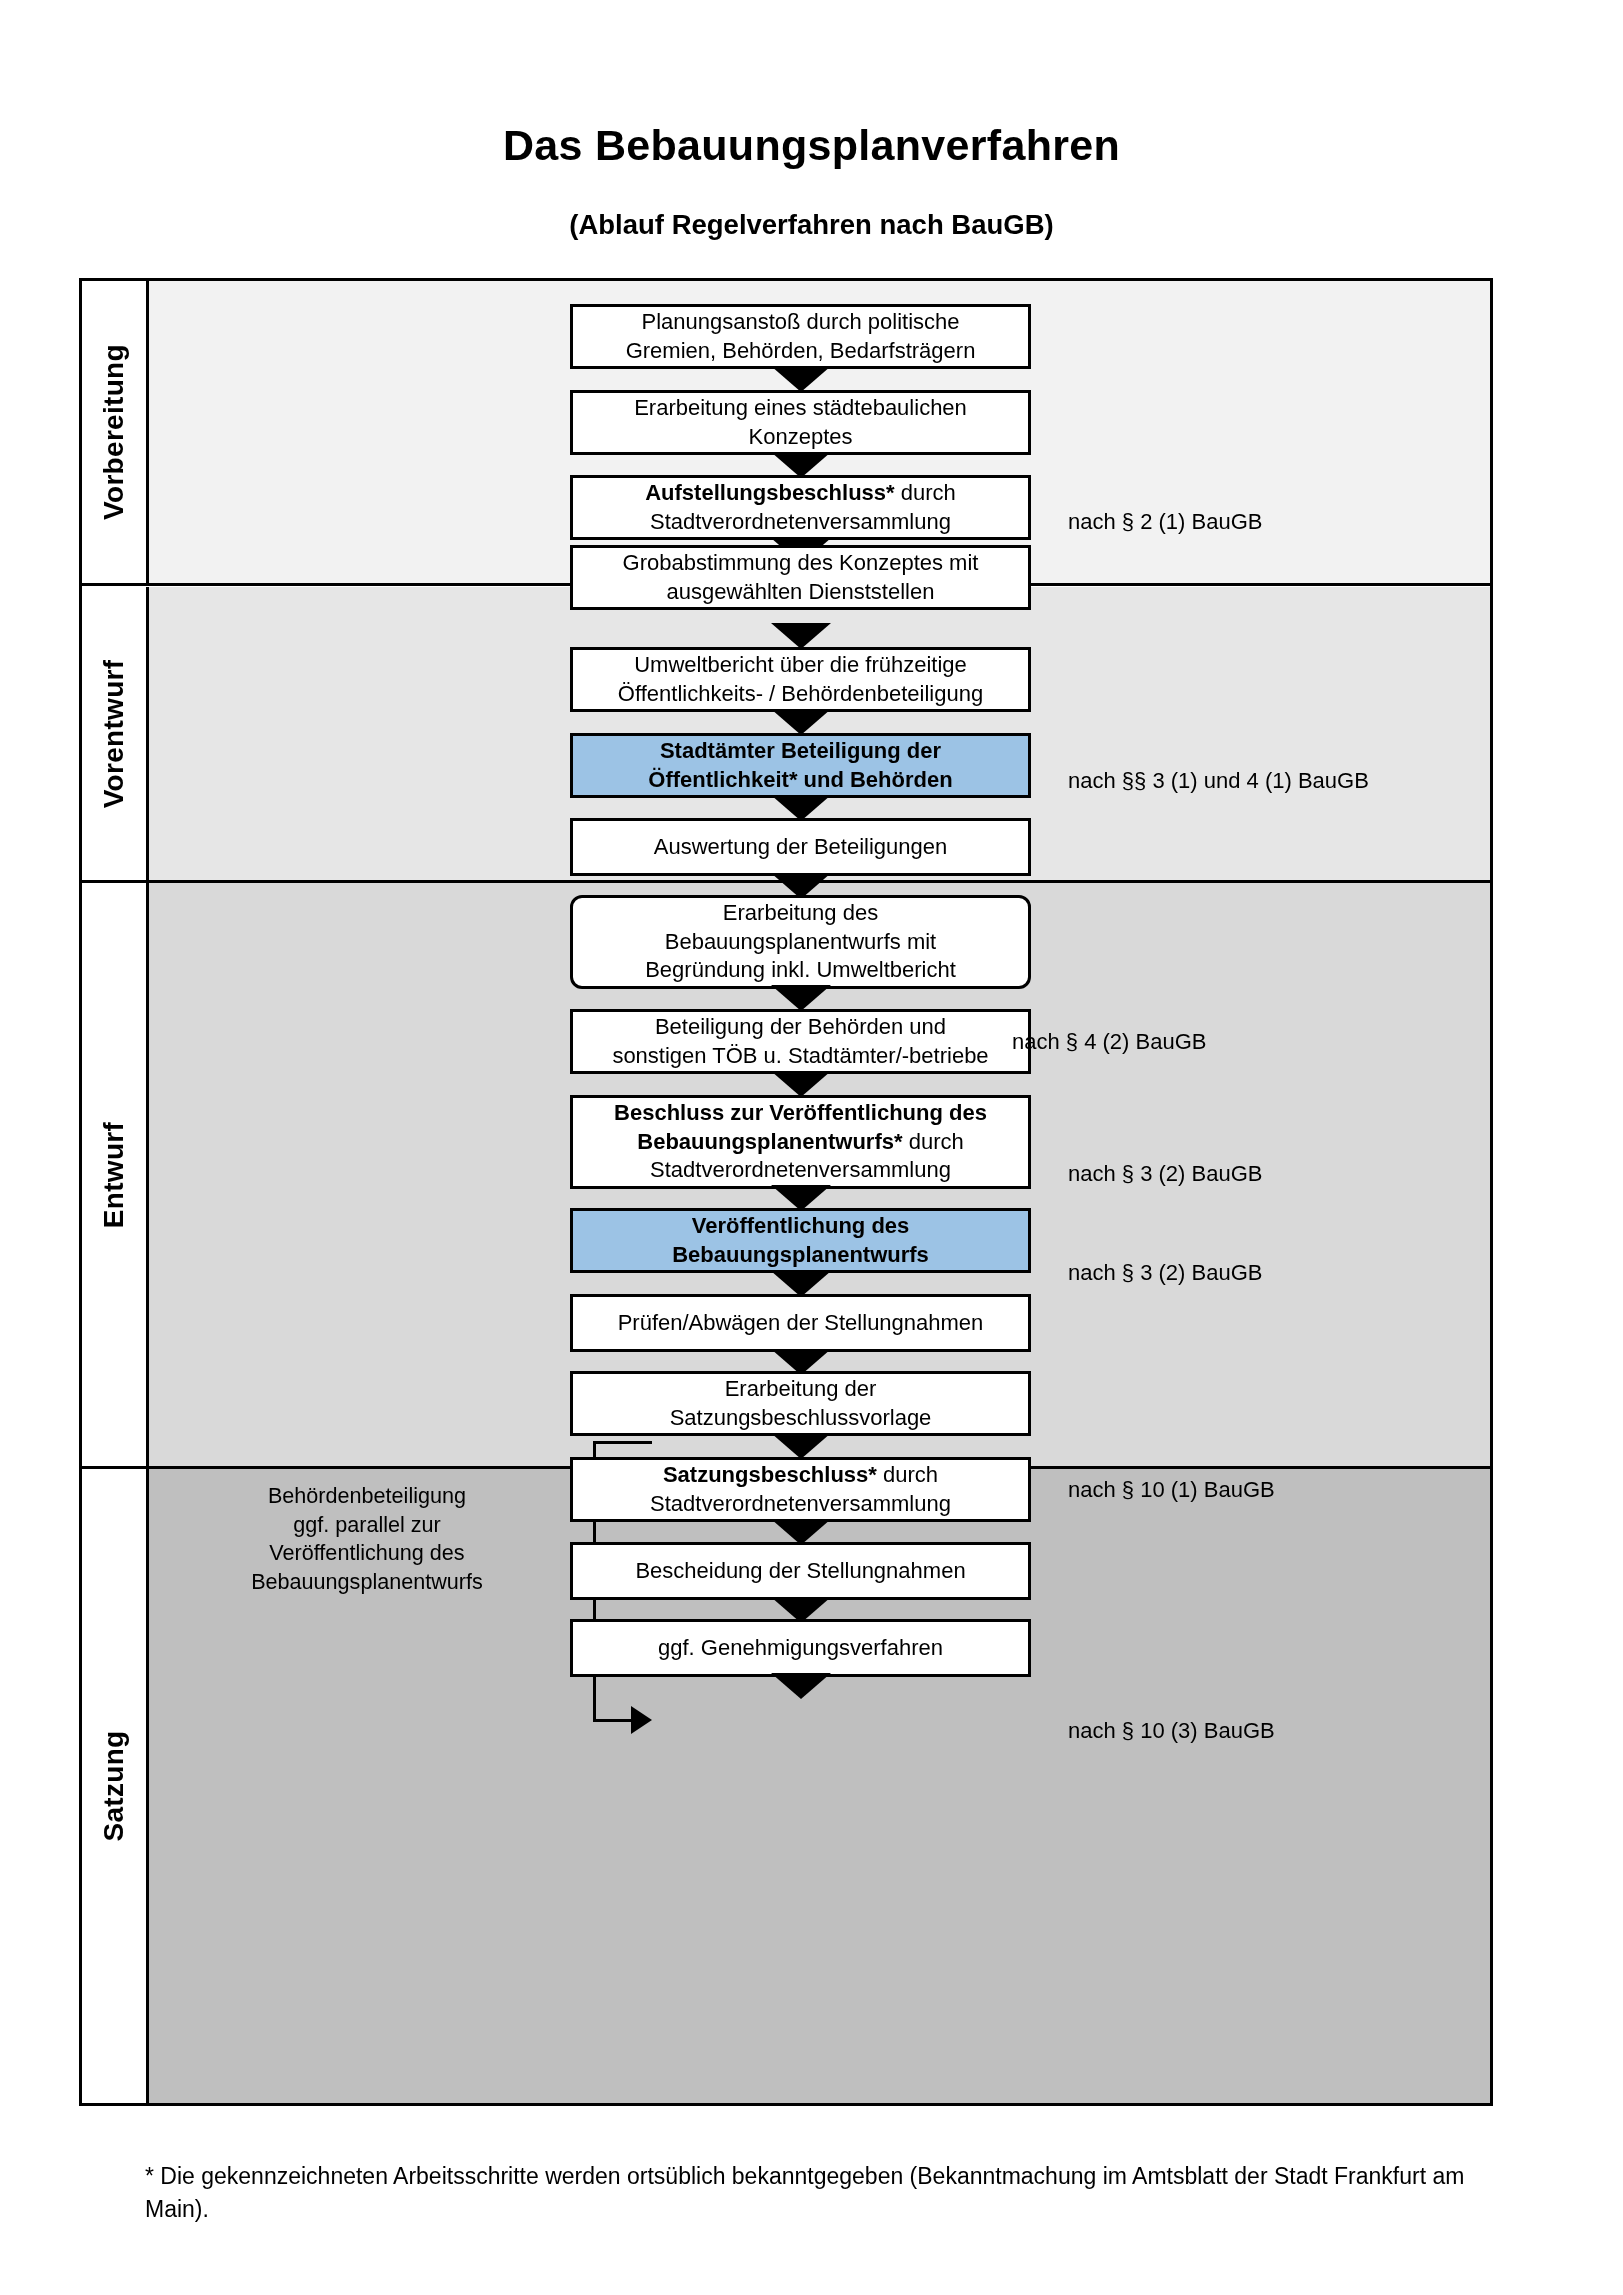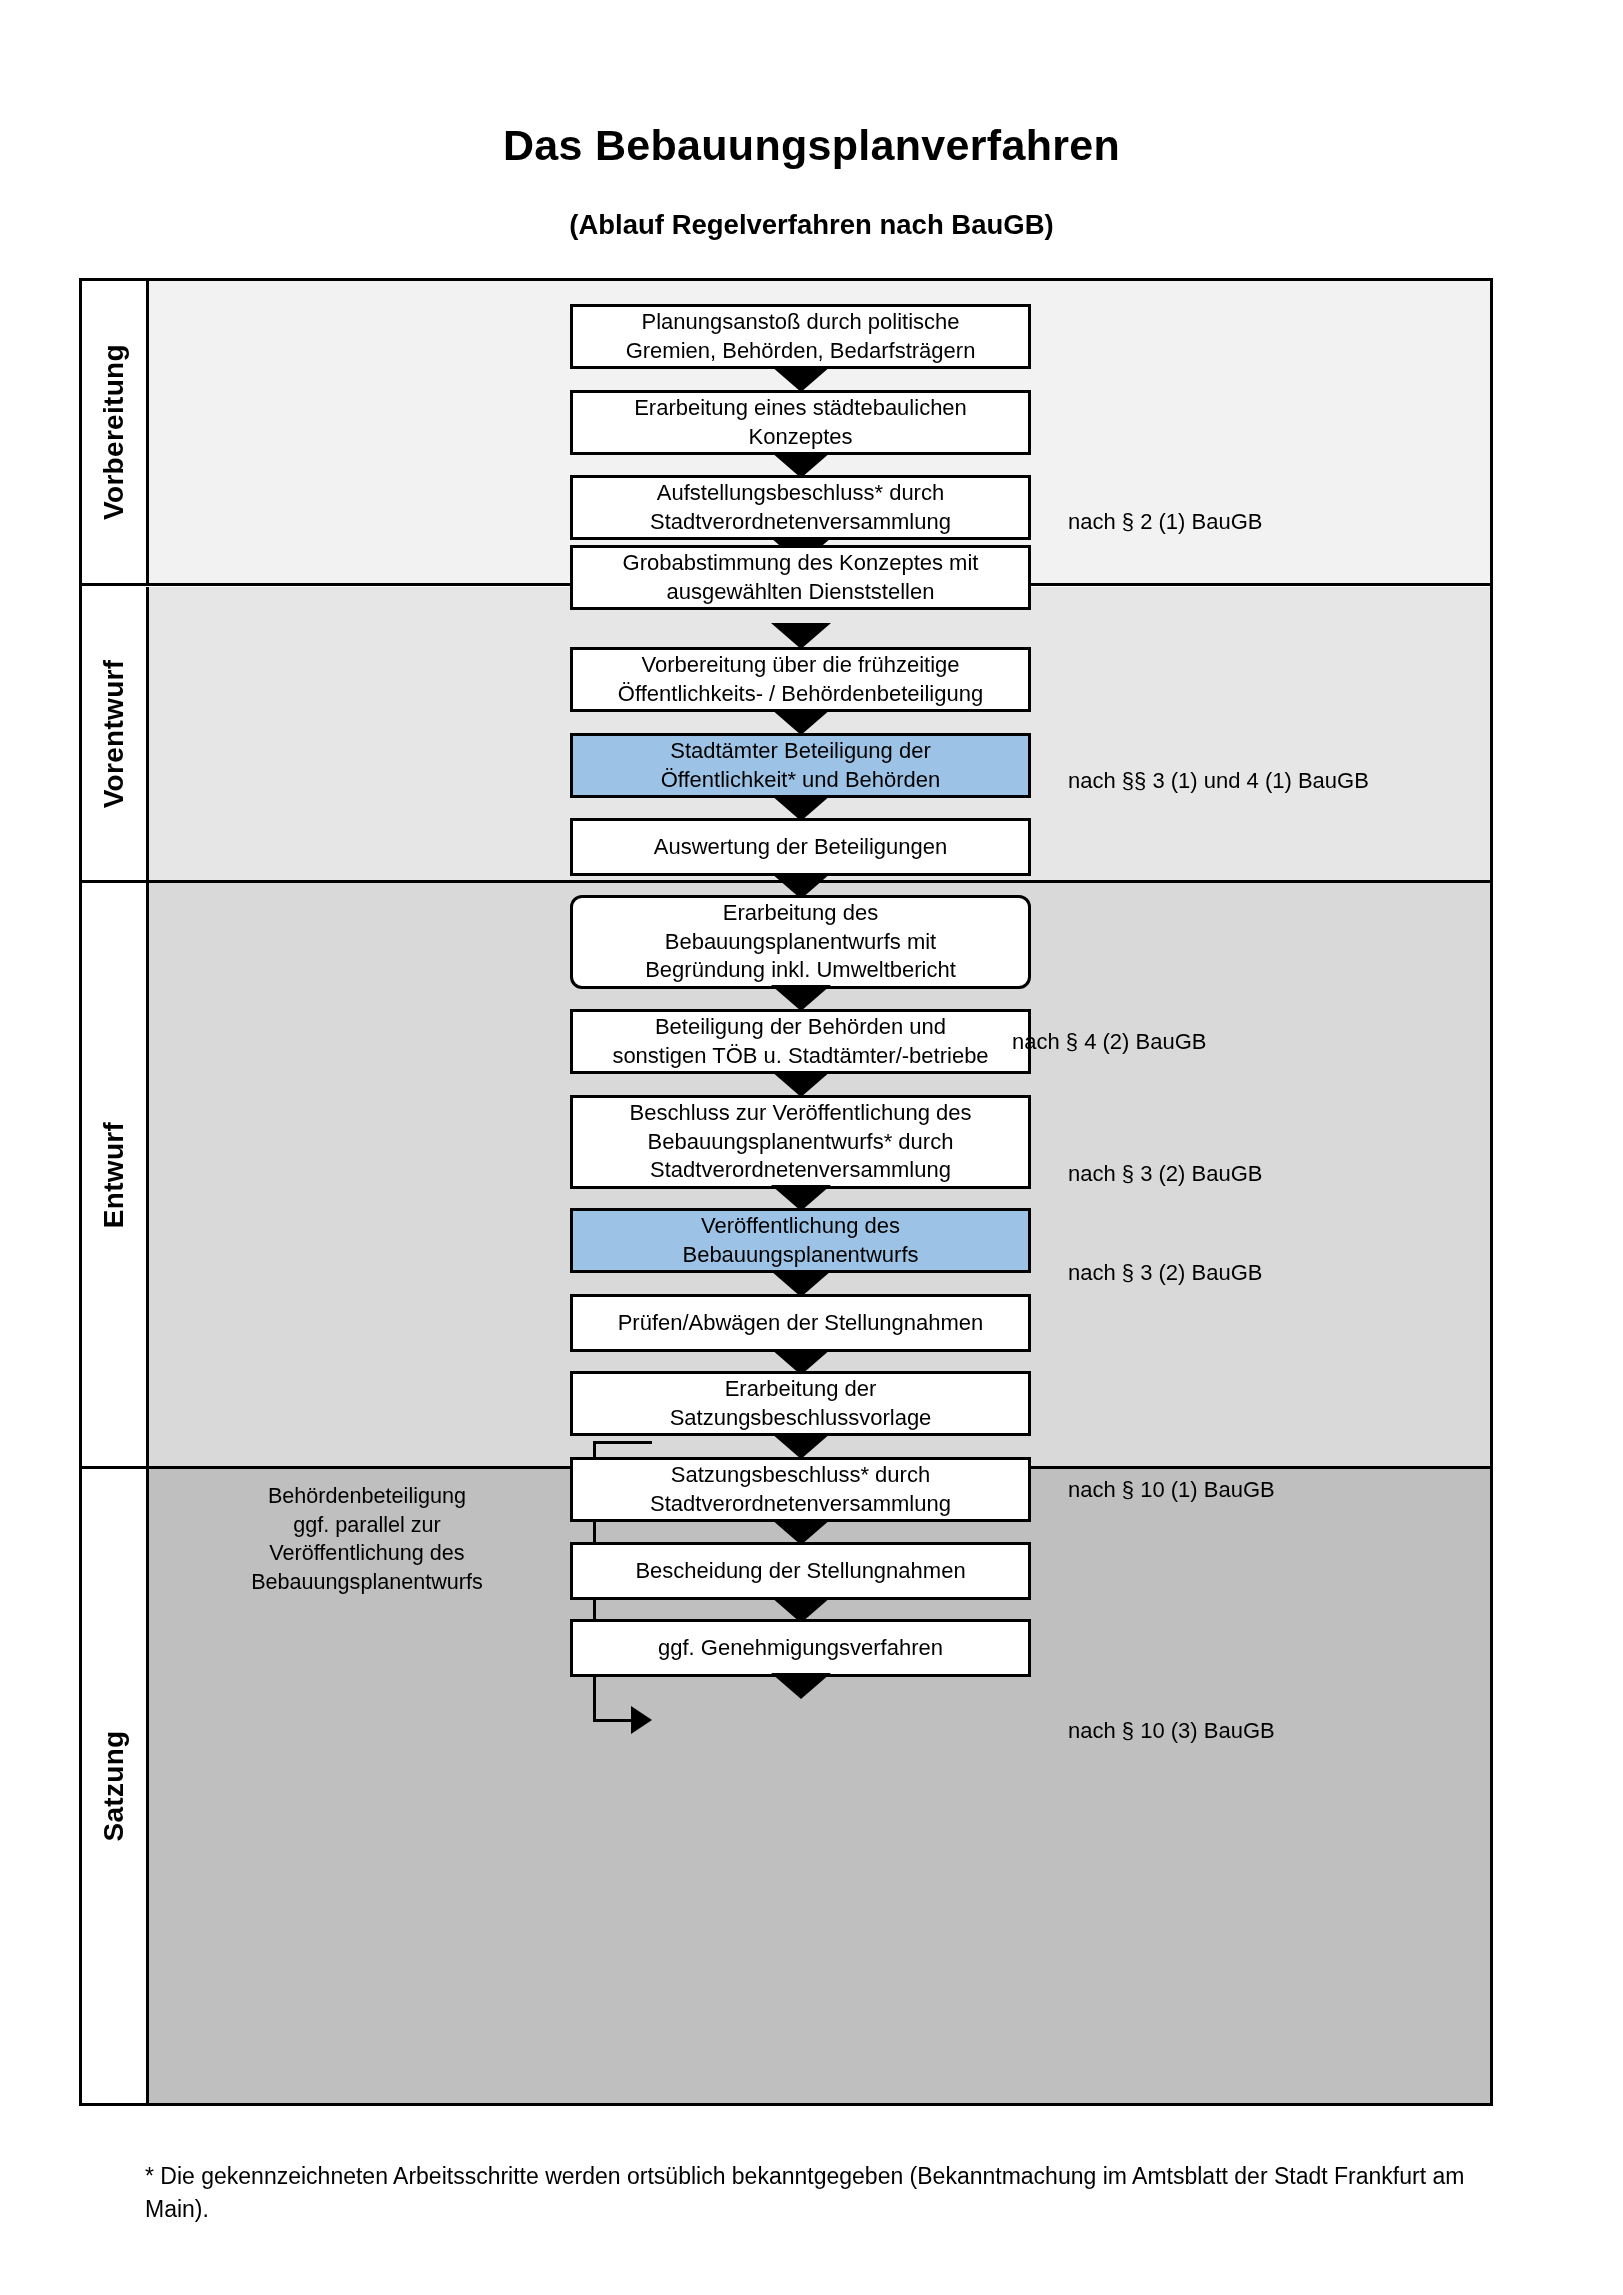--- a/index.html
+++ b/index.html
@@ -37,21 +37,21 @@
   .banddiv{position:absolute;left:0;right:0;height:3.3px;background:#000;}
   
   .pbox{
     position:absolute;box-sizing:border-box;
     border:3.3px solid #000;background:#fff;
     display:flex;align-items:center;justify-content:center;
     text-align:center;font-size:22px;line-height:1.30;
     padding:2.6px 6.5px;
   }
   .pbox.blue{background:#9CC3E5;}
-  .pbox b{font-weight:normal;}
+  .pbox b{font-weight:bold;}
   
   .darrow{
     position:absolute;width:0;height:0;
     border-left:30px solid transparent;
     border-right:30px solid transparent;
     border-top:26px solid #000;
   }
   
   .lawref{
     position:absolute;font-size:22px;white-space:nowrap;
@@ -156,21 +156,21 @@
   <div class="pbox" style="left:488px;top:264px;width:461px;height:65px;">
     <span>
       <span>Grobabstimmung des Konzeptes mit</span><br>
       <span>ausgewählten Dienststellen</span>
     </span>
   </div>
   <div class="darrow" style="left:689px;top:342px;"></div>
 
   <div class="pbox" style="left:488px;top:366px;width:461px;height:65px;">
     <span>
-      <span>Vorbereitung über die frühzeitige</span><br>
+      <span>Umweltbericht über die frühzeitige</span><br>
       <span>Öffentlichkeits- / Behördenbeteiligung</span>
     </span>
   </div>
   <div class="darrow" style="left:689px;top:428px;"></div>
 
   <div class="pbox blue" style="left:488px;top:452px;width:461px;height:65px;">
     <span>
       <b>Stadtämter Beteiligung der</b><br>
       <b>Öffentlichkeit* und Behörden</b>
     </span>

